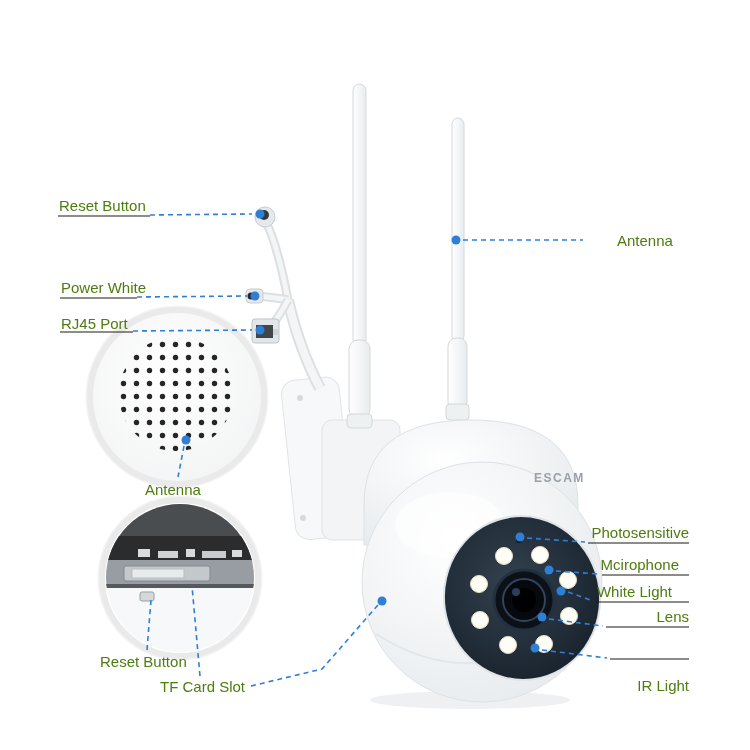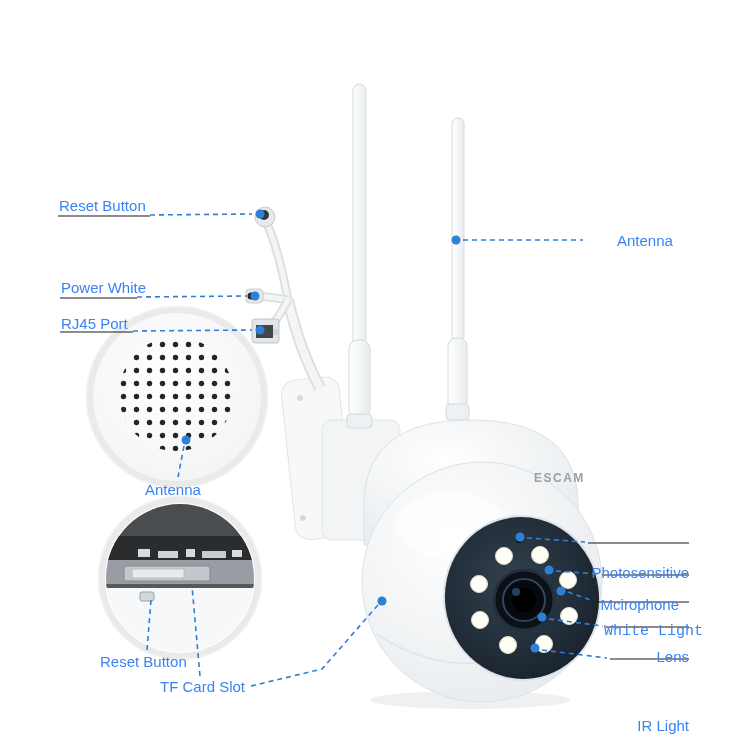--- a/index.html
+++ b/index.html
@@ -2,31 +2,31 @@
 <html><head>
 <meta charset="utf-8">
 <style>
   html,body{margin:0;padding:0;background:#fff;}
   .stage{
     position:relative;width:750px;height:750px;background:#ffffff;
     font-family:"Liberation Sans",sans-serif;overflow:hidden;
   }
   .art{position:absolute;left:0;top:0;}
   .label{
-    position:absolute;font-size:15px;color:#3b82f6;white-space:nowrap;line-height:18px;
+    position:absolute;font-size:15px;color:#4d7c0f;white-space:nowrap;line-height:18px;
   }
-  .label.right{text-align:right;margin-top:40px;}
+  .label.right{text-align:right;}
   #lbl-reset-top{left:59px;top:197px;}
   #lbl-power{left:61px;top:279px;}
   #lbl-rj45{left:61px;top:315px;}
   #lbl-antenna{left:617px;top:232px;}
   #lbl-speaker{left:145px;top:481px;}
   #lbl-photosensitive{right:61px;top:524px;}
   #lbl-microphone{right:71px;top:556px;}
-  #lbl-white-light{right:47px;top:583px;font-family:Liberation Mono, monospace;}
+  #lbl-white-light{right:78px;top:583px;}
   #lbl-lens{right:61px;top:608px;}
   #lbl-ir{right:61px;top:677px;}
   #lbl-reset-bottom{left:100px;top:653px;}
   #lbl-tf{left:160px;top:678px;}
 </style>
 </head>
 <body>
 
 <div class="stage">
 

